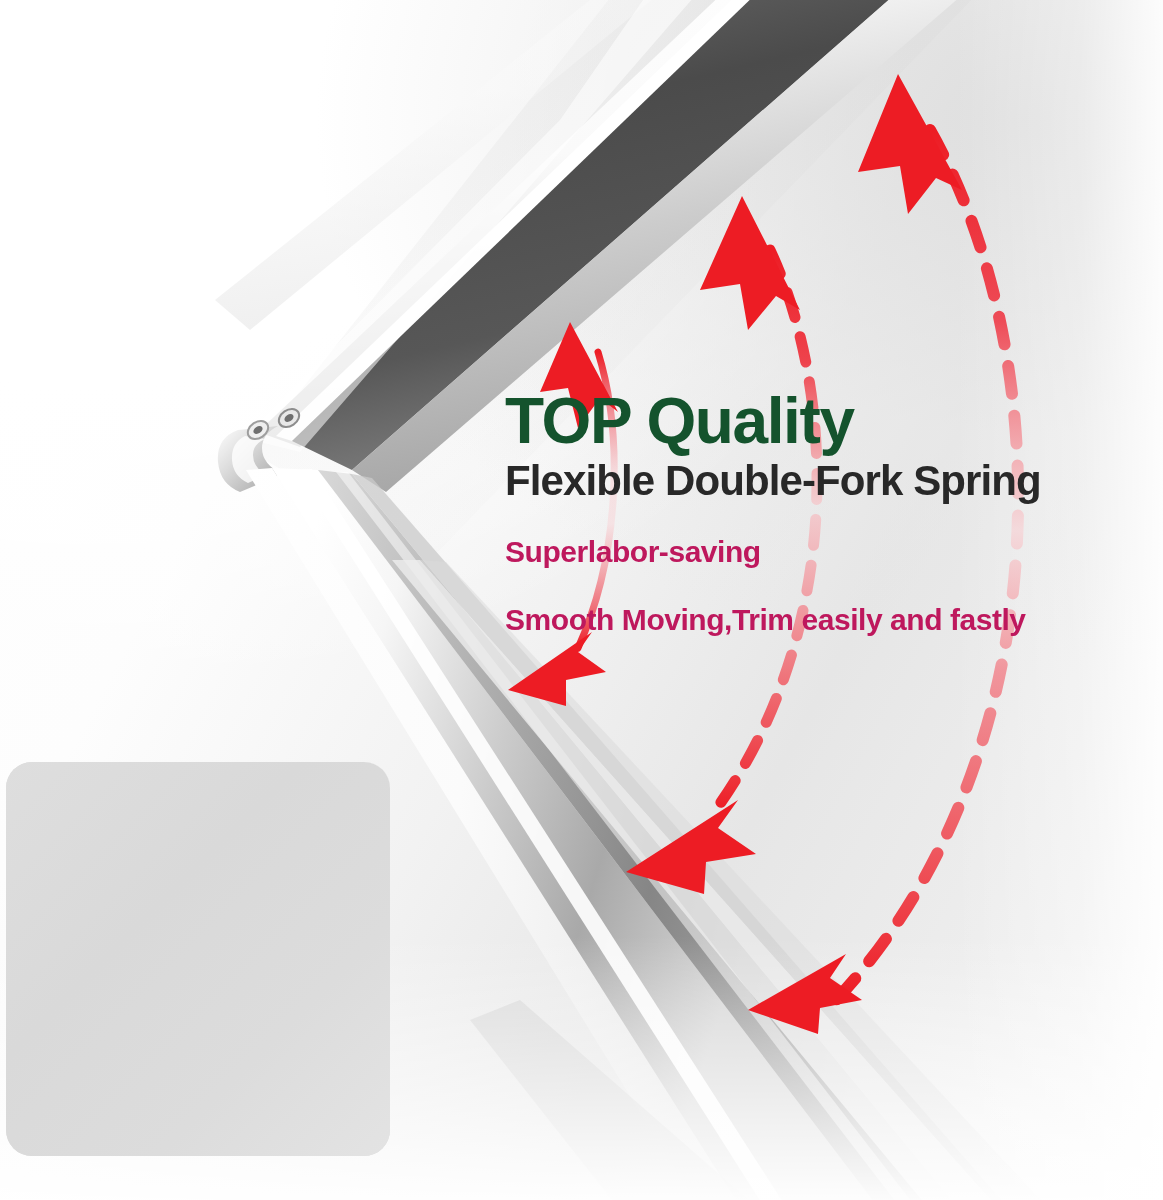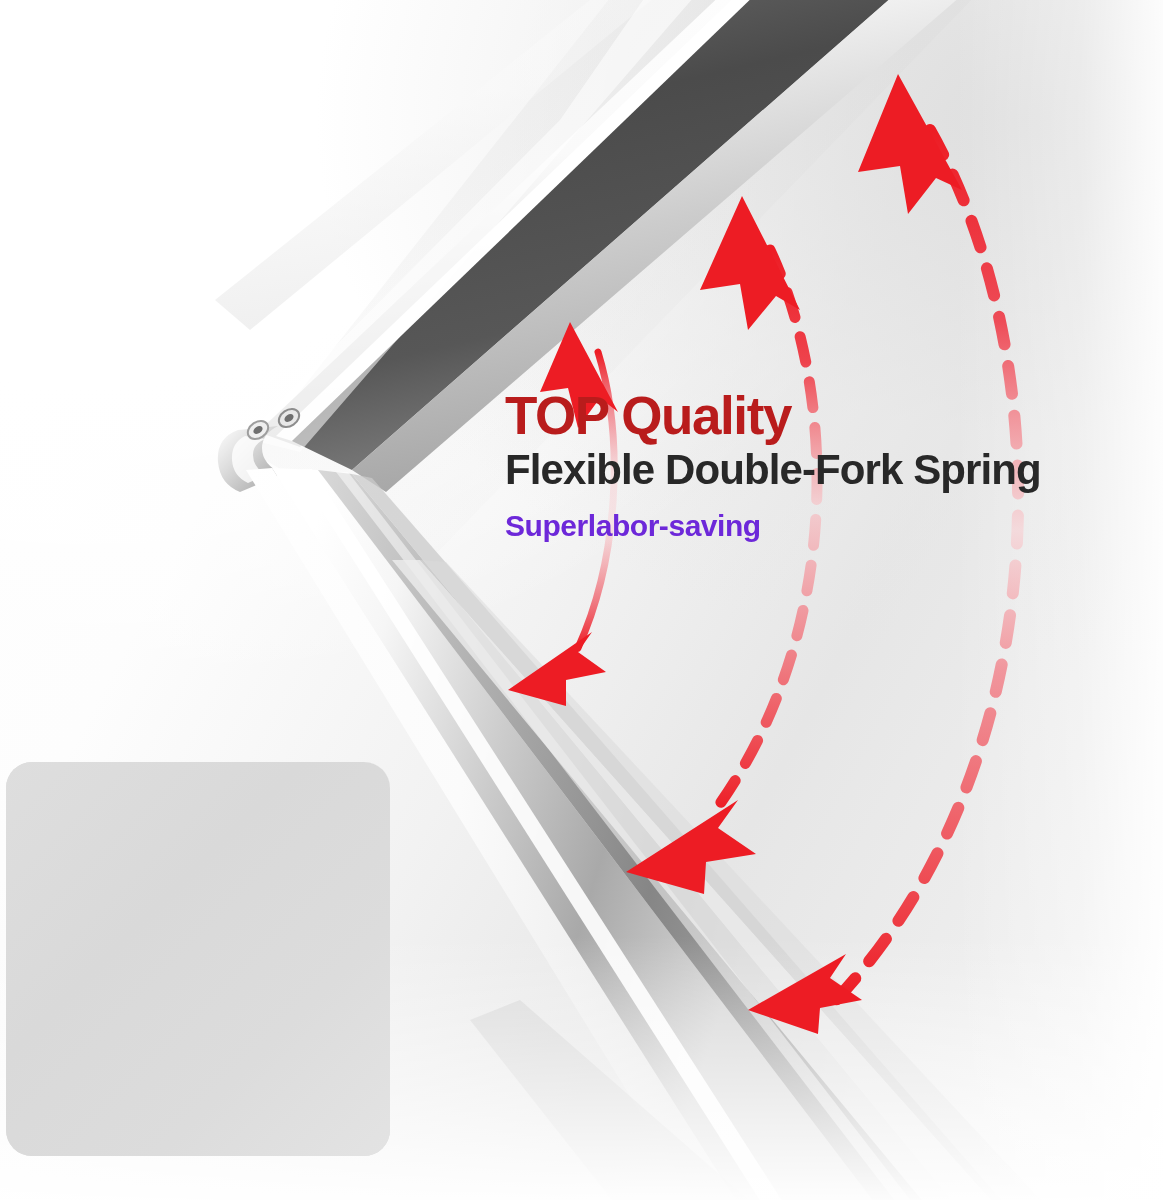--- a/index.html
+++ b/index.html
@@ -17,26 +17,26 @@
   .bg-soft{background:radial-gradient(78% 58% at 88% 10%, rgba(222,222,222,.95) 0%, rgba(232,232,232,.55) 45%, rgba(255,255,255,0) 78%);}
   .bg-botfade{background:linear-gradient(0deg, rgba(255,255,255,.96) 0%, rgba(255,255,255,.55) 9%, rgba(255,255,255,0) 22%);}
   .bg-rightfade{background:linear-gradient(270deg, rgba(255,255,255,.9) 0%, rgba(255,255,255,.35) 7%, rgba(255,255,255,0) 18%);}
 
   
   .layer{position:absolute;inset:0;}
   svg{display:block;}
 
   
   .copy{position:absolute;left:505px;top:390px;width:610px;}
-  .h1{font-size:53px;font-weight:700;letter-spacing:-1.4px;color:#b91c1c;
+  .h1{font-size:64px;font-weight:700;letter-spacing:-1.4px;color:#14532d;
       line-height:.98;white-space:nowrap;}
   .h2{font-size:42px;font-weight:700;letter-spacing:-.9px;color:#282828;
       line-height:1.12;margin-top:4px;white-space:nowrap;}
-  .h3{font-size:30px;font-weight:700;letter-spacing:-.45px;color:#6d28d9;
-      line-height:1.38;margin-top:12px;white-space:nowrap;}
+  .h3{font-size:30px;font-weight:700;letter-spacing:-.45px;color:#be185d;
+      line-height:1.38;margin-top:27px;white-space:nowrap;}
 
   
   .inset{position:absolute;left:6px;top:762px;width:384px;height:394px;
          border-radius:26px;overflow:hidden;background:#dcdcdc;}
   .inset .ibg{position:absolute;inset:0;
     background:linear-gradient(135deg,#dedede 0%,#d9d9d9 38%,#dcdcdc 70%,#e3e3e3 100%);}
 </style>
 </head>
 <body>
 
@@ -177,20 +177,21 @@
     <path d="M 930 130 C 1060 360, 1060 760, 836 1000" fill="none" stroke="url(#fadeOuter)" stroke-width="12" stroke-linecap="round" stroke-dasharray="28 22"></path>
     <path d="M 898 74 L 962 190 L 936 178 L 908 214 L 900 166 L 858 172 Z" fill="#ed1c24"></path>
     <path d="M 748 1010 L 846 954 L 830 978 L 862 1000 L 820 1008 L 818 1034 Z" fill="#ed1c24"></path>
   </svg>
   </div>
 
   <div class="copy">
     <div class="h1">TOP Quality</div>
     <div class="h2">Flexible Double-Fork Spring</div>
     <div class="h3">Superlabor-saving</div>
+    <div class="h3">Smooth Moving,Trim easily and fastly</div>
   </div>
 
   <div class="inset">
     <div class="ibg"></div>
     <svg width="384" height="394" viewBox="0 0 384 394">
       <defs>
         <linearGradient id="skin" x1="0.1" y1="0" x2="0.9" y2="1">
           <stop offset="0" stop-color="#fbe0d2"></stop>
           <stop offset="0.35" stop-color="#f6cfbc"></stop>
           <stop offset="0.7" stop-color="#eebfa9"></stop>

